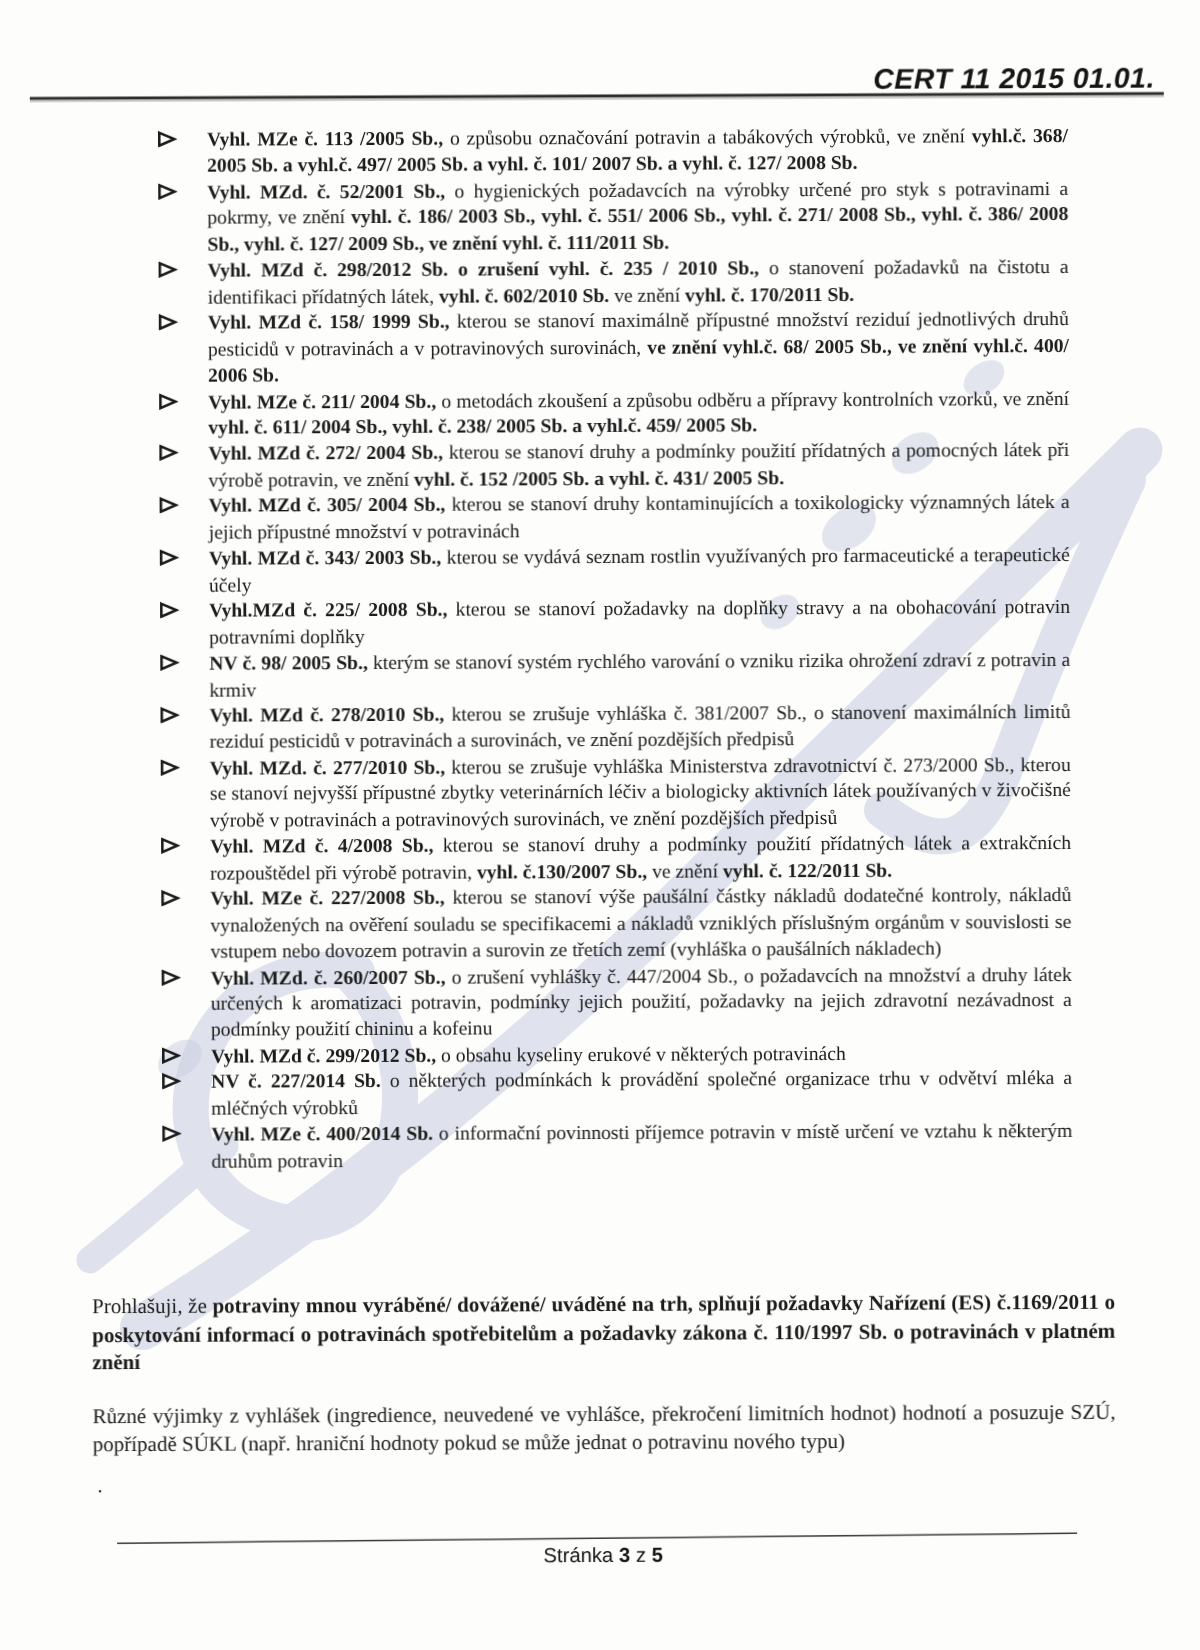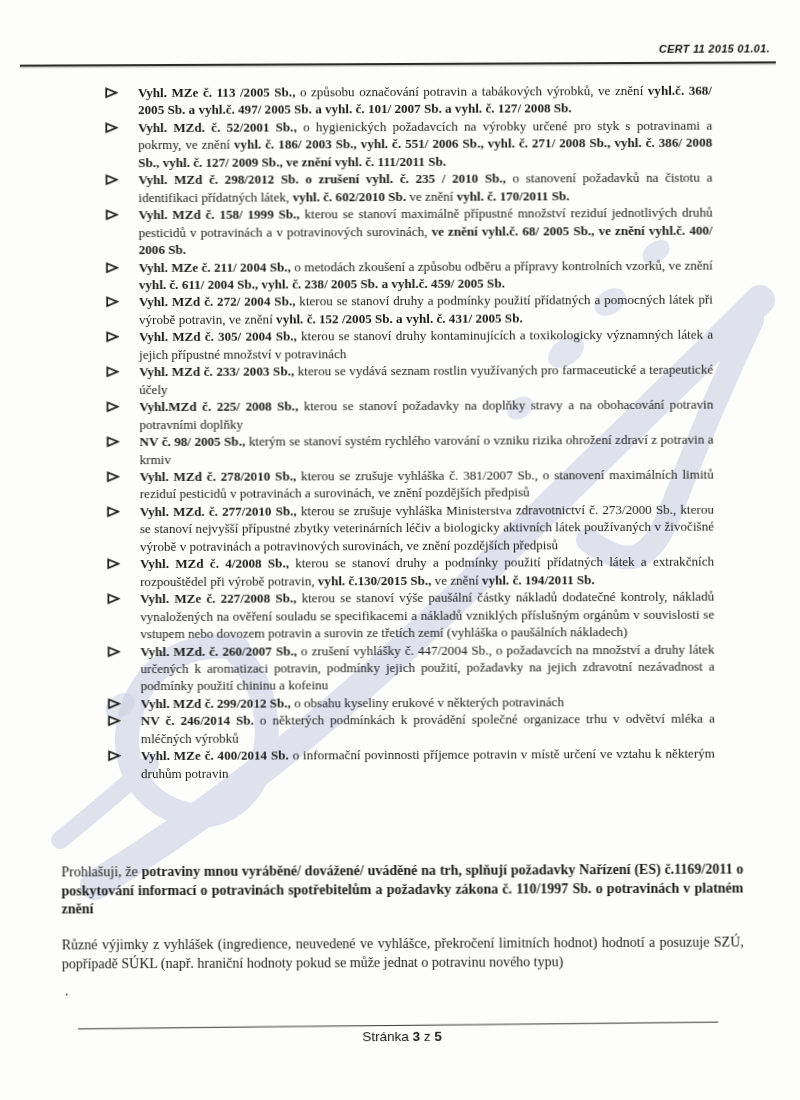--- a/index.html
+++ b/index.html
@@ -3,21 +3,21 @@
 <meta charset="utf-8">
 <style>
   html,body{margin:0;padding:0;}
   body{width:800px;height:1100px;background:#fdfdfc;overflow:hidden;}
   .page{position:relative;width:800px;height:1100px;background:#fdfdfc;overflow:hidden;
         font-family:"Liberation Serif","DejaVu Serif",serif;color:#1b1b1b;}
   .watermark{position:absolute;left:0;top:0;z-index:0;}
   .content{position:absolute;left:0;top:0;right:0;bottom:0;z-index:1;transform:rotate(-0.25deg);}
   .header-title{position:absolute;top:44px;right:28px;
         font-family:"Liberation Sans","DejaVu Sans",sans-serif;
-        font-style:italic;font-weight:700;font-size:11px;letter-spacing:.3px;color:#161616;}
+        font-style:italic;font-weight:700;font-size:19px;letter-spacing:.3px;color:#161616;}
   .header-rule{position:absolute;top:63px;left:22px;width:756px;border-top:2.4px solid #2c2c2c;
         box-shadow:0 1.5px 0 rgba(40,40,40,.25);}
   .reg-list{position:absolute;top:83px;left:140px;width:574px;margin:0;padding:0;list-style:none;
         font-size:13.1px;line-height:17.45px;text-align:justify;}
   .reg-list li{position:relative;margin:0;padding:0;}
   .marker{position:absolute;left:-33px;top:3px;width:13px;height:11px;line-height:0;}
   .b{font-weight:700;}
   .para{position:absolute;left:60px;width:682px;margin:0;text-align:justify;
         font-size:14px;line-height:18.6px;}
   .declaration{top:862px;}
@@ -71,48 +71,48 @@
               <path d="M1.2 1.2 L11.2 5.5 L1.2 9.8 Z" fill="none" stroke="#1b1b1b" stroke-width="1.7" stroke-linejoin="miter"></path>
             </svg></span><span><span class="b">Vyhl. MZe č. 211/ 2004 Sb.,</span><span> o metodách zkoušení a způsobu odběru a přípravy kontrolních vzorků, ve znění </span><span class="b">vyhl. č. 611/ 2004 Sb., vyhl. č. 238/ 2005 Sb. a vyhl.č. 459/ 2005 Sb.</span></span></li>
         <li><span class="marker"><svg width="13" height="11" viewBox="0 0 13 11">
               <path d="M1.2 1.2 L11.2 5.5 L1.2 9.8 Z" fill="none" stroke="#1b1b1b" stroke-width="1.7" stroke-linejoin="miter"></path>
             </svg></span><span><span class="b">Vyhl. MZd č. 272/ 2004 Sb.,</span><span> kterou se stanoví druhy a podmínky použití přídatných a pomocných látek při výrobě potravin, ve znění </span><span class="b">vyhl. č. 152 /2005 Sb. a vyhl. č. 431/ 2005 Sb.</span></span></li>
         <li><span class="marker"><svg width="13" height="11" viewBox="0 0 13 11">
               <path d="M1.2 1.2 L11.2 5.5 L1.2 9.8 Z" fill="none" stroke="#1b1b1b" stroke-width="1.7" stroke-linejoin="miter"></path>
             </svg></span><span><span class="b">Vyhl. MZd č. 305/ 2004 Sb.,</span><span> kterou se stanoví druhy kontaminujících a toxikologicky významných látek a jejich přípustné množství v potravinách</span></span></li>
         <li><span class="marker"><svg width="13" height="11" viewBox="0 0 13 11">
               <path d="M1.2 1.2 L11.2 5.5 L1.2 9.8 Z" fill="none" stroke="#1b1b1b" stroke-width="1.7" stroke-linejoin="miter"></path>
-            </svg></span><span><span class="b">Vyhl. MZd č. 233/ 2003 Sb.,</span><span> kterou se vydává seznam rostlin využívaných pro farmaceutické a terapeutické účely</span></span></li>
+            </svg></span><span><span class="b">Vyhl. MZd č. 343/ 2003 Sb.,</span><span> kterou se vydává seznam rostlin využívaných pro farmaceutické a terapeutické účely</span></span></li>
         <li><span class="marker"><svg width="13" height="11" viewBox="0 0 13 11">
               <path d="M1.2 1.2 L11.2 5.5 L1.2 9.8 Z" fill="none" stroke="#1b1b1b" stroke-width="1.7" stroke-linejoin="miter"></path>
             </svg></span><span><span class="b">Vyhl.MZd č. 225/ 2008 Sb.,</span><span> kterou se stanoví požadavky na doplňky stravy a na obohacování potravin potravními doplňky</span></span></li>
         <li><span class="marker"><svg width="13" height="11" viewBox="0 0 13 11">
               <path d="M1.2 1.2 L11.2 5.5 L1.2 9.8 Z" fill="none" stroke="#1b1b1b" stroke-width="1.7" stroke-linejoin="miter"></path>
             </svg></span><span><span class="b">NV č. 98/ 2005 Sb.,</span><span> kterým se stanoví systém rychlého varování o vzniku rizika ohrožení zdraví z potravin a krmiv</span></span></li>
         <li><span class="marker"><svg width="13" height="11" viewBox="0 0 13 11">
               <path d="M1.2 1.2 L11.2 5.5 L1.2 9.8 Z" fill="none" stroke="#1b1b1b" stroke-width="1.7" stroke-linejoin="miter"></path>
             </svg></span><span><span class="b">Vyhl. MZd č. 278/2010 Sb.,</span><span> kterou se zrušuje vyhláška č. 381/2007 Sb., o stanovení maximálních limitů reziduí pesticidů v potravinách a surovinách, ve znění pozdějších předpisů</span></span></li>
         <li><span class="marker"><svg width="13" height="11" viewBox="0 0 13 11">
               <path d="M1.2 1.2 L11.2 5.5 L1.2 9.8 Z" fill="none" stroke="#1b1b1b" stroke-width="1.7" stroke-linejoin="miter"></path>
             </svg></span><span><span class="b">Vyhl. MZd. č. 277/2010 Sb.,</span><span> kterou se zrušuje vyhláška Ministerstva zdravotnictví č. 273/2000 Sb., kterou se stanoví nejvyšší přípustné zbytky veterinárních léčiv a biologicky aktivních látek používaných v živočišné výrobě v potravinách a potravinových surovinách, ve znění pozdějších předpisů</span></span></li>
         <li><span class="marker"><svg width="13" height="11" viewBox="0 0 13 11">
               <path d="M1.2 1.2 L11.2 5.5 L1.2 9.8 Z" fill="none" stroke="#1b1b1b" stroke-width="1.7" stroke-linejoin="miter"></path>
-            </svg></span><span><span class="b">Vyhl. MZd č. 4/2008 Sb.,</span><span> kterou se stanoví druhy a podmínky použití přídatných látek a extrakčních rozpouštědel při výrobě potravin, </span><span class="b">vyhl. č.130/2015 Sb.,</span><span> ve znění </span><span class="b">vyhl. č. 194/2011 Sb.</span></span></li>
+            </svg></span><span><span class="b">Vyhl. MZd č. 4/2008 Sb.,</span><span> kterou se stanoví druhy a podmínky použití přídatných látek a extrakčních rozpouštědel při výrobě potravin, </span><span class="b">vyhl. č.130/2007 Sb.,</span><span> ve znění </span><span class="b">vyhl. č. 122/2011 Sb.</span></span></li>
         <li><span class="marker"><svg width="13" height="11" viewBox="0 0 13 11">
               <path d="M1.2 1.2 L11.2 5.5 L1.2 9.8 Z" fill="none" stroke="#1b1b1b" stroke-width="1.7" stroke-linejoin="miter"></path>
             </svg></span><span><span class="b">Vyhl. MZe č. 227/2008 Sb.,</span><span> kterou se stanoví výše paušální částky nákladů dodatečné kontroly, nákladů vynaložených na ověření souladu se specifikacemi a nákladů vzniklých příslušným orgánům v souvislosti se vstupem nebo dovozem potravin a surovin ze třetích zemí (vyhláška o paušálních nákladech)</span></span></li>
         <li><span class="marker"><svg width="13" height="11" viewBox="0 0 13 11">
               <path d="M1.2 1.2 L11.2 5.5 L1.2 9.8 Z" fill="none" stroke="#1b1b1b" stroke-width="1.7" stroke-linejoin="miter"></path>
             </svg></span><span><span class="b">Vyhl. MZd. č. 260/2007 Sb.,</span><span> o zrušení vyhlášky č. 447/2004 Sb., o požadavcích na množství a druhy látek určených k aromatizaci potravin, podmínky jejich použití, požadavky na jejich zdravotní nezávadnost a podmínky použití chininu a kofeinu</span></span></li>
         <li><span class="marker"><svg width="13" height="11" viewBox="0 0 13 11">
               <path d="M1.2 1.2 L11.2 5.5 L1.2 9.8 Z" fill="none" stroke="#1b1b1b" stroke-width="1.7" stroke-linejoin="miter"></path>
             </svg></span><span><span class="b">Vyhl. MZd č. 299/2012 Sb.,</span><span> o obsahu kyseliny erukové v některých potravinách</span></span></li>
         <li><span class="marker"><svg width="13" height="11" viewBox="0 0 13 11">
               <path d="M1.2 1.2 L11.2 5.5 L1.2 9.8 Z" fill="none" stroke="#1b1b1b" stroke-width="1.7" stroke-linejoin="miter"></path>
-            </svg></span><span><span class="b">NV č. 246/2014 Sb.</span><span> o některých podmínkách k provádění společné organizace trhu v odvětví mléka a mléčných výrobků</span></span></li>
+            </svg></span><span><span class="b">NV č. 227/2014 Sb.</span><span> o některých podmínkách k provádění společné organizace trhu v odvětví mléka a mléčných výrobků</span></span></li>
         <li><span class="marker"><svg width="13" height="11" viewBox="0 0 13 11">
               <path d="M1.2 1.2 L11.2 5.5 L1.2 9.8 Z" fill="none" stroke="#1b1b1b" stroke-width="1.7" stroke-linejoin="miter"></path>
             </svg></span><span><span class="b">Vyhl. MZe č. 400/2014 Sb.</span><span> o informační povinnosti příjemce potravin v místě určení ve vztahu k některým druhům potravin</span></span></li>
       </ul>
 
     <p class="para declaration"><span>Prohlašuji, že </span><span class="b">potraviny mnou vyráběné/ dovážené/ uváděné na trh, splňují požadavky Nařízení (ES) č.1169/2011 o poskytování informací o potravinách spotřebitelům a požadavky zákona č. 110/1997 Sb. o potravinách v platném znění</span></p>
     <p class="para note"><span>Různé výjimky z vyhlášek (ingredience, neuvedené ve vyhlášce, překročení limitních hodnot) hodnotí a posuzuje SZÚ, popřípadě SÚKL (např. hraniční hodnoty pokud se může jednat o potravinu nového typu)</span></p>
     <div class="stray-dot">.</div>
 
     <div class="footer-rule"></div>

